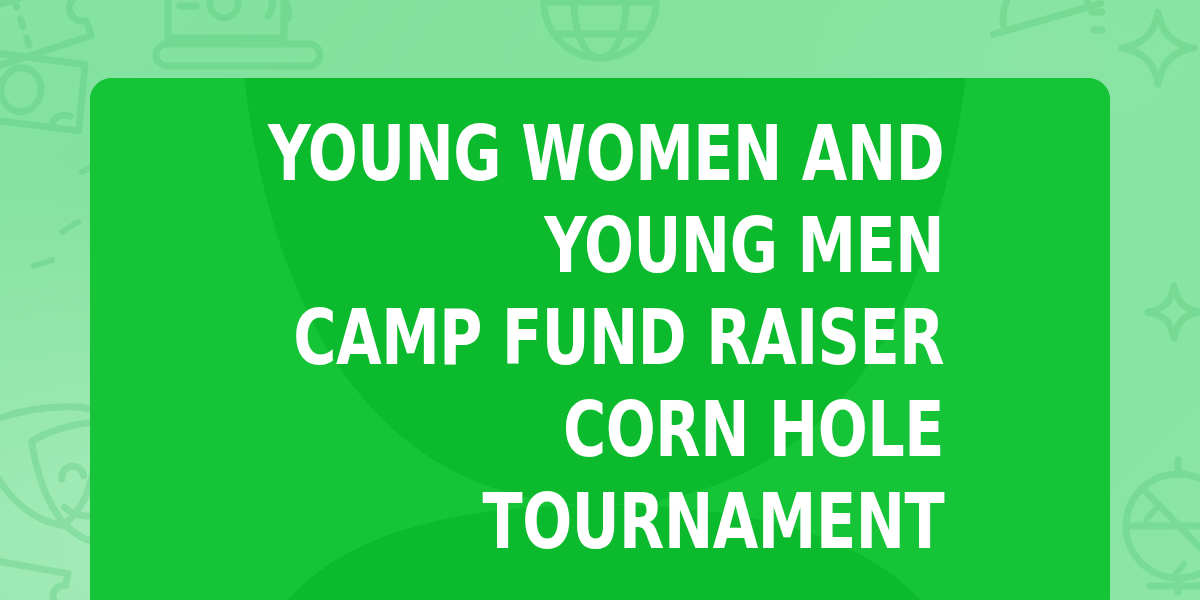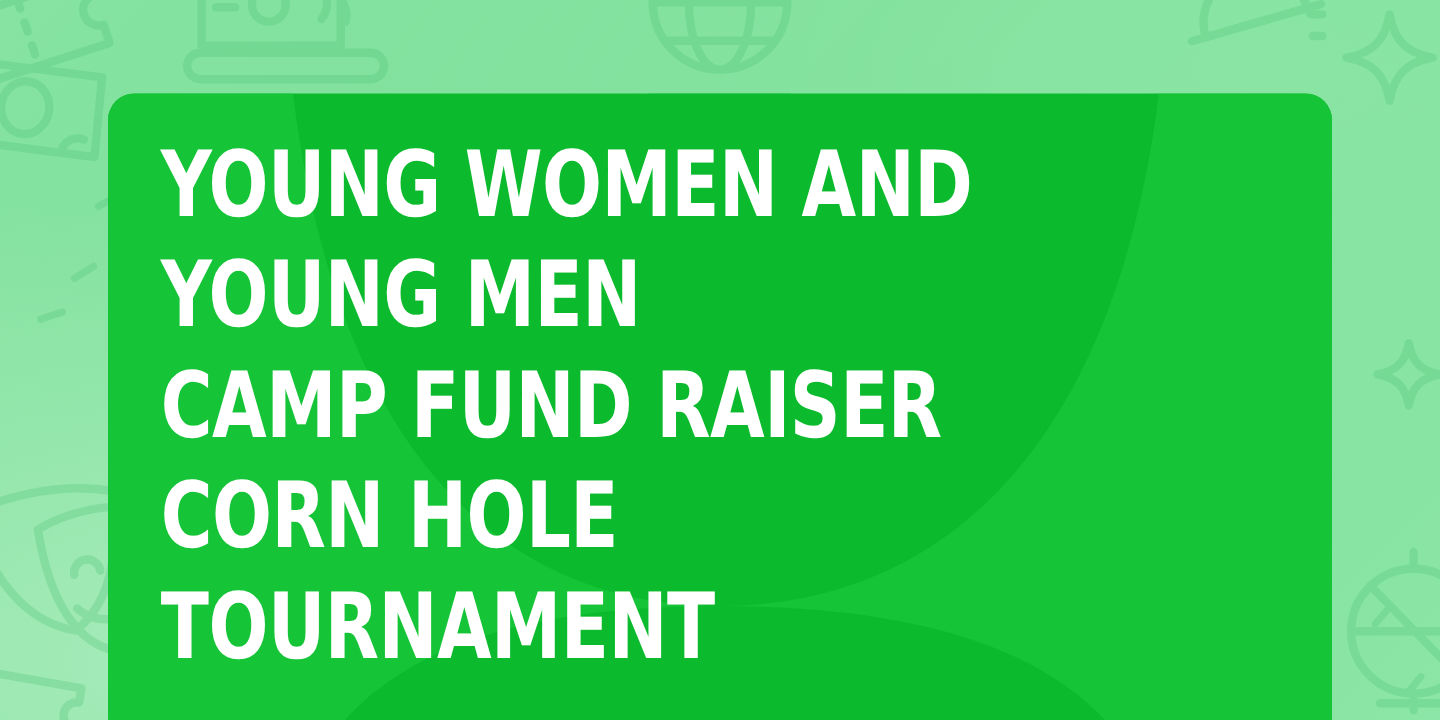--- a/index.html
+++ b/index.html
@@ -52,20 +52,21 @@
   .card-petals {
     position: absolute;
     inset: 0;
     pointer-events: none;
   }
   .card-content {
     position: absolute;
     left: 44px;
     top: 30px;
     right: 34px;
+    text-align: right;
   }
 
   .event-title {
     margin: 0;
     color: #ffffff;
     font-family: "DejaVu Sans Condensed", "Liberation Sans Narrow", "Liberation Sans", sans-serif;
     font-size: 76px;
     line-height: 92px;
     font-weight: 700;
     font-stretch: condensed;

